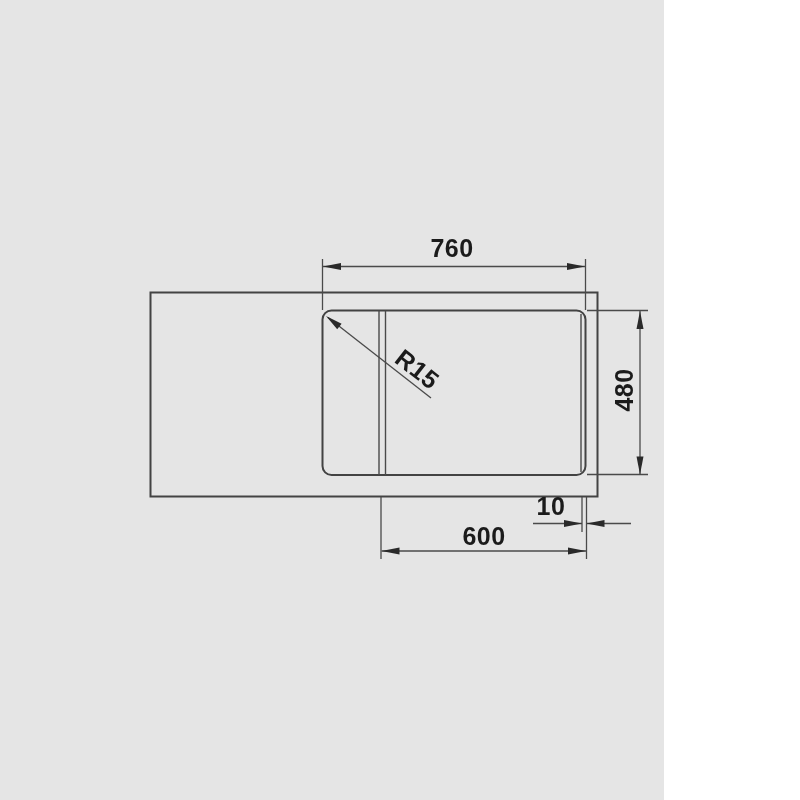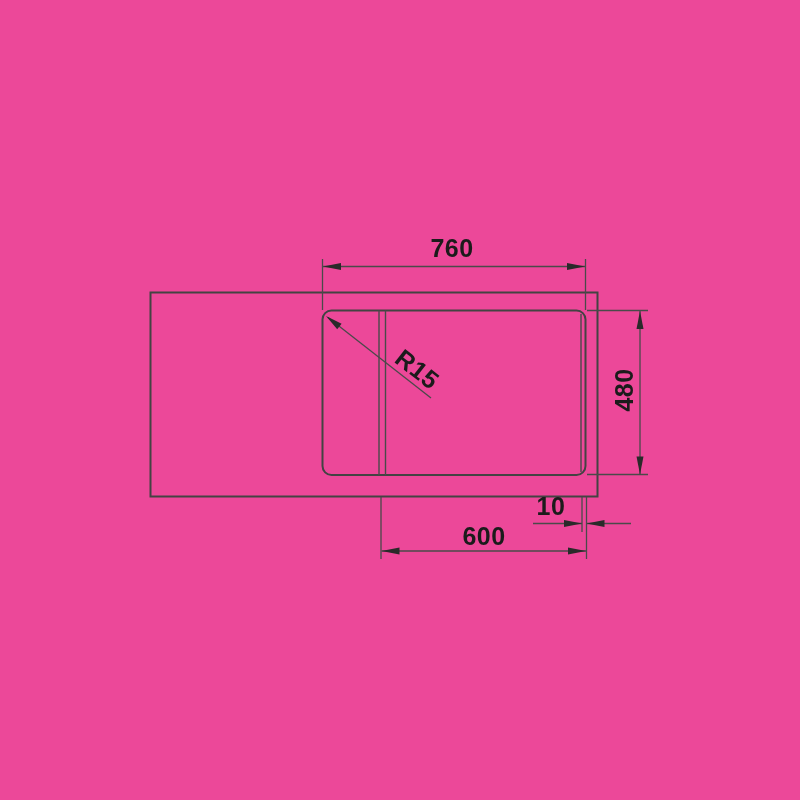--- a/index.html
+++ b/index.html
@@ -3,23 +3,23 @@
 <meta charset="utf-8">
 <style>
   html, body {
     margin: 0;
     padding: 0;
     background: #ffffff;
     font-family: "Liberation Sans", sans-serif;
   }
   .canvas {
     position: relative;
-    width: 800px;
+    width: 664px;
     height: 800px;
-    background: #ec4899;
+    background: #e5e5e5;
     overflow: hidden;
   }
   svg.drawing {
     position: absolute;
     left: 0;
     top: 0;
     width: 800px;
     height: 800px;
     display: block;
   }

